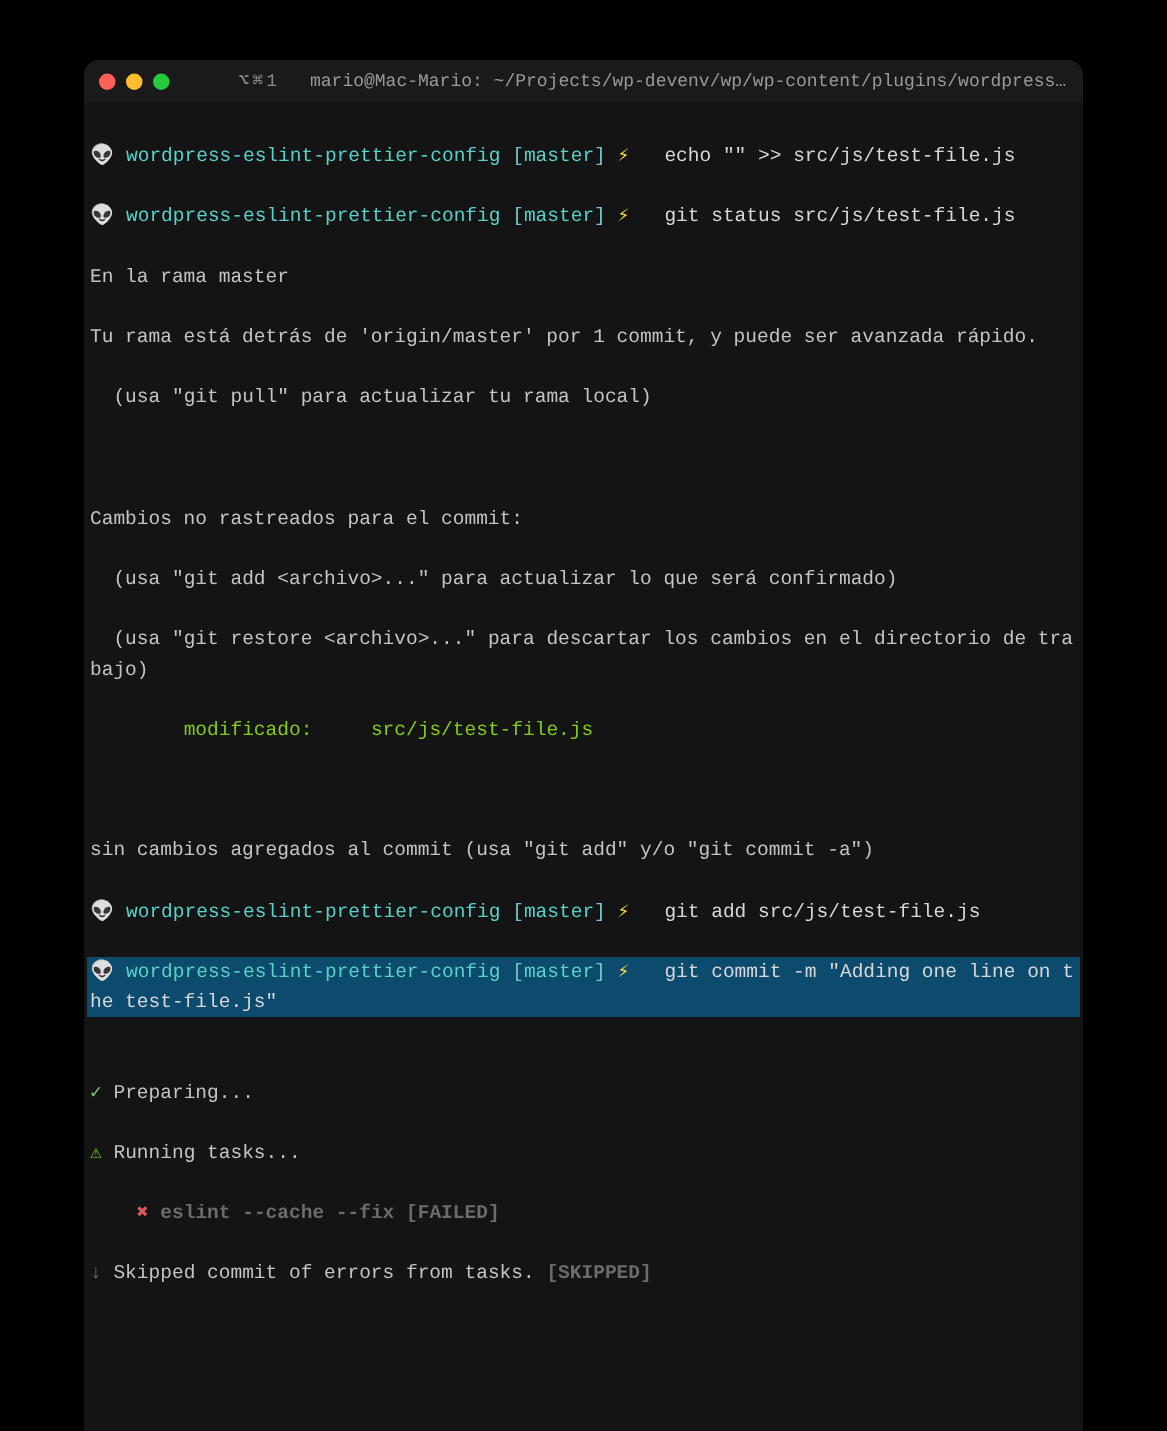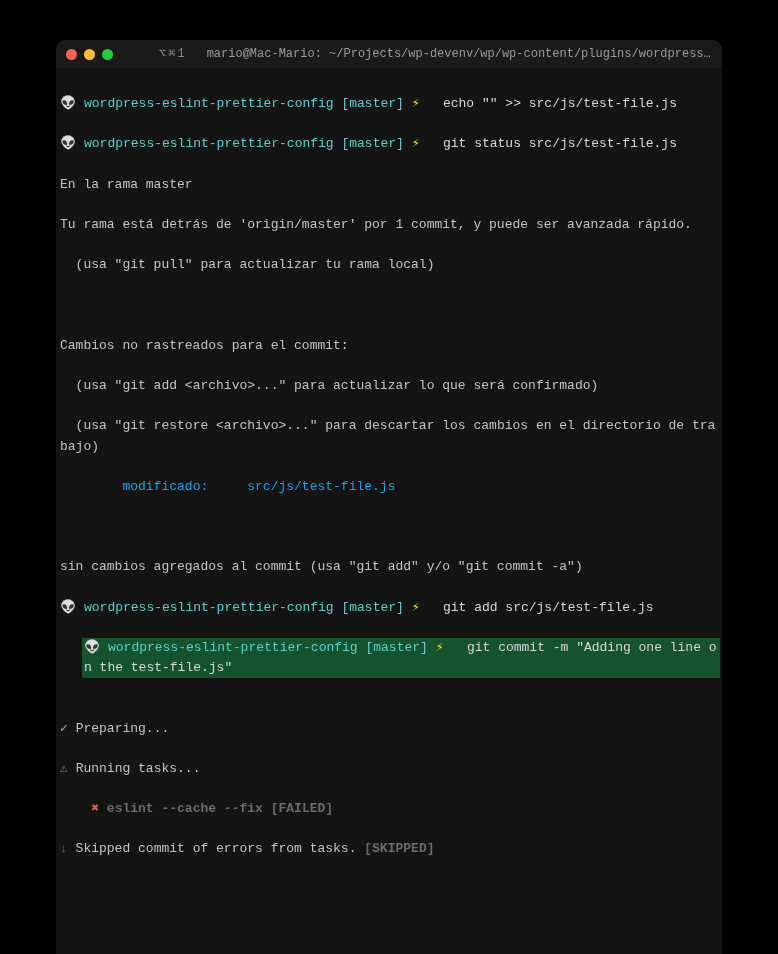--- a/index.html
+++ b/index.html
@@ -31,27 +31,27 @@
   }
   .dots { display: flex; gap: 7px; margin-right: 8px; }
   .dot { width: 11px; height: 11px; border-radius: 50%; }
   .dot.red { background: #ff5f56; }
   .dot.yellow { background: #ffbd2e; }
   .dot.green { background: #27c93f; }
   .shortcut { color: #8a8a8a; letter-spacing: 2px; margin-left: 30px; margin-right: 12px;}
   .titletext { flex: 1; text-align: center; color: #9a9a9a; white-space: nowrap; overflow: hidden; text-overflow: ellipsis; }
   .content { padding: 6px 2px 10px 2px; white-space: pre-wrap; word-break: break-all; }
   .line { padding: 0 2px; }
-  .highlighted { background: #14532d; color: #e8e8e8; margin-left: 24px; }
+  .highlighted { background: #0c4a6e; color: #e8e8e8; }
   .alien { filter: grayscale(1) brightness(1.2); }
   .teal-b { color: #5ad1c8; font-weight: normal; }
   .cyan { color: #7cc5cc; }
   .white { color: #d8d8d8; }
   .dim { color: #6b6b6b; font-weight: bold; }
-  .yellow { color: #0ea5e9; }
+  .yellow { color: #84cc16; }
   .lightning { color: #f5d742; }
   .red { color: #dd5c5c; }
   .green { color: #7fc97f; }
   .arrow-red { color: #cc4444; font-weight: bold; }
 </style>
 </head>
 <body>
 
 <div class="terminal">
   <div class="titlebar">

